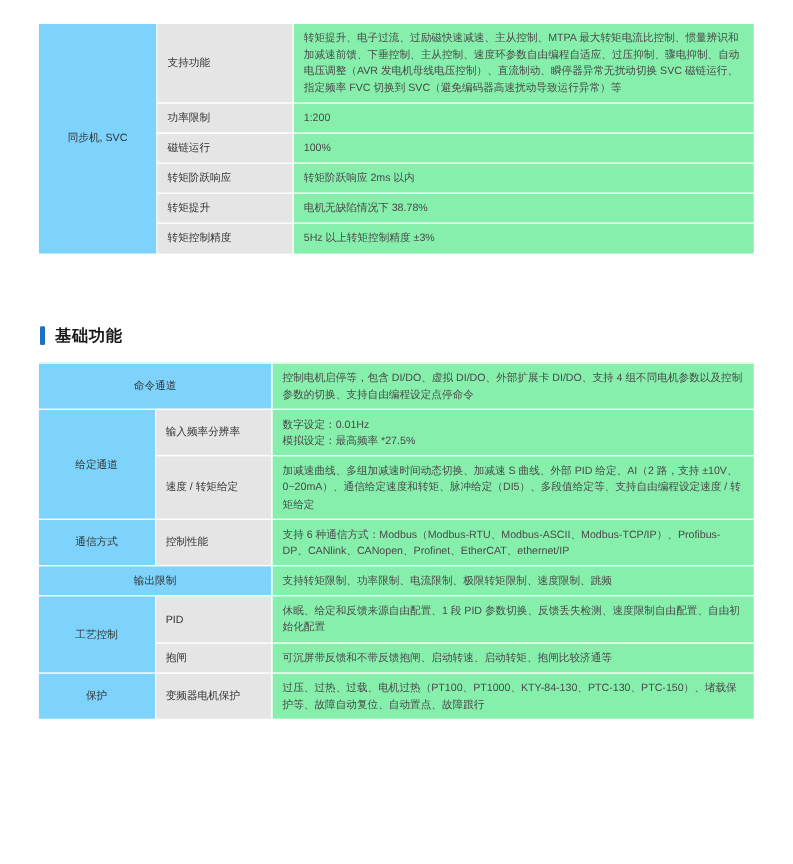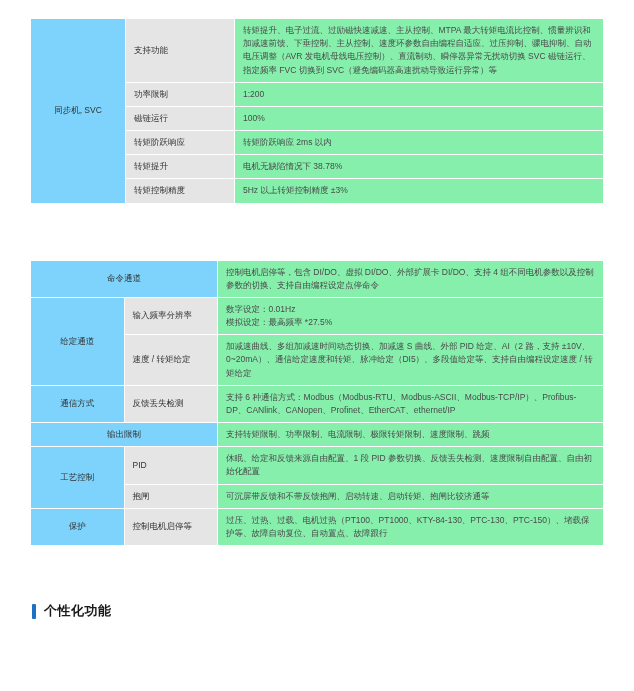--- a/index.html
+++ b/index.html
@@ -107,66 +107,63 @@
         <td class="c2">转矩控制精度</td>
         <td class="val">5Hz 以上转矩控制精度 ±3%</td>
       </tr>
     </tbody>
       </table>
   </div>
 
   <div class="spacer-lg"></div>
 
   <div class="section">
+    <div class="section-title">
+      <span class="bar"></span>
+      <span class="txt">基础功能</span>
+    </div>
     <table class="spec">
       <tbody>
           <tr>
         <td class="c1" colspan="2" style="width:170px">命令通道</td>
         <td class="val">控制电机启停等，包含 DI/DO、虚拟 DI/DO、外部扩展卡 DI/DO、支持 4 组不同电机参数以及控制参数的切换、支持自由编程设定点停命令</td>
       </tr>
       <tr>
         <td class="c1" rowspan="2">给定通道</td>
         <td class="c2">输入频率分辨率</td>
         <td class="val" style="white-space:pre-line">数字设定：0.01Hz
 模拟设定：最高频率 *27.5%</td>
       </tr>
       <tr>
         <td class="c2">速度 / 转矩给定</td>
         <td class="val">加减速曲线、多组加减速时间动态切换、加减速 S 曲线、外部 PID 给定、AI（2 路，支持 ±10V、0~20mA）、通信给定速度和转矩、脉冲给定（DI5）、多段值给定等、支持自由编程设定速度 / 转矩给定</td>
       </tr>
       <tr>
         <td class="c1">通信方式</td>
-        <td class="c2">反馈丢失检测</td>
+        <td class="c2">控制性能</td>
         <td class="val">支持 6 种通信方式：Modbus（Modbus-RTU、Modbus-ASCII、Modbus-TCP/IP）、Profibus-DP、CANlink、CANopen、Profinet、EtherCAT、ethernet/IP</td>
       </tr>
       <tr>
         <td class="c1" colspan="2" style="width:170px">输出限制</td>
         <td class="val">支持转矩限制、功率限制、电流限制、极限转矩限制、速度限制、跳频</td>
       </tr>
       <tr>
         <td class="c1" rowspan="2">工艺控制</td>
         <td class="c2">PID</td>
         <td class="val">休眠、给定和反馈来源自由配置、1 段 PID 参数切换、反馈丢失检测、速度限制自由配置、自由初始化配置</td>
       </tr>
       <tr>
         <td class="c2">抱闸</td>
         <td class="val">可沉屏带反馈和不带反馈抱闸、启动转速、启动转矩、抱闸比较济通等</td>
       </tr>
       <tr>
         <td class="c1">保护</td>
-        <td class="c2">控制电机启停等</td>
+        <td class="c2">变频器电机保护</td>
         <td class="val">过压、过热、过载、电机过热（PT100、PT1000、KTY-84-130、PTC-130、PTC-150）、堵载保护等、故障自动复位、自动置点、故障跟行</td>
       </tr>
     </tbody>
       </table>
   </div>
 
   <div class="spacer-lg"></div>
 
-  <div class="section">
-    <div class="section-title">
-      <span class="bar"></span>
-      <span class="txt">个性化功能</span>
-    </div>
-
-  </div>
 
 </div>
 
 </body></html>

